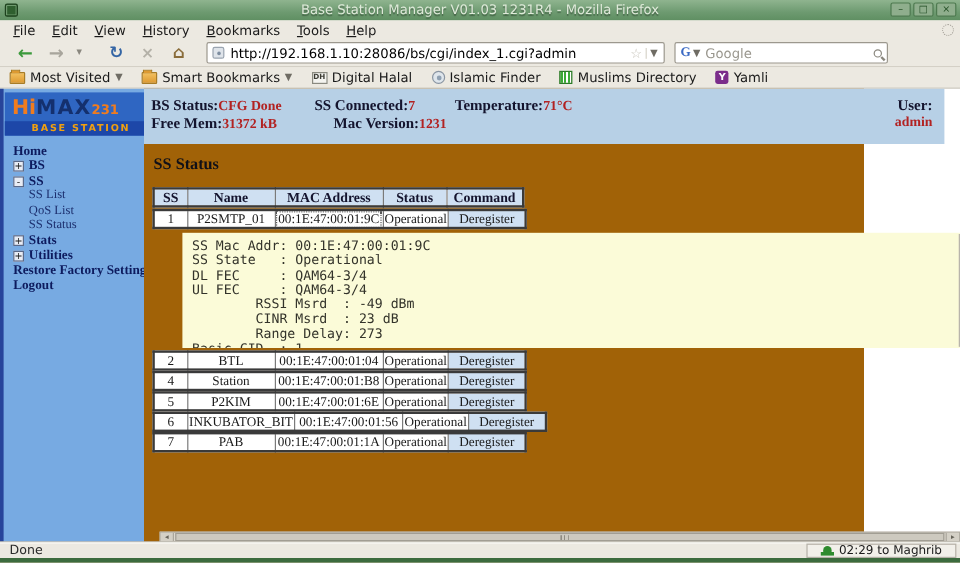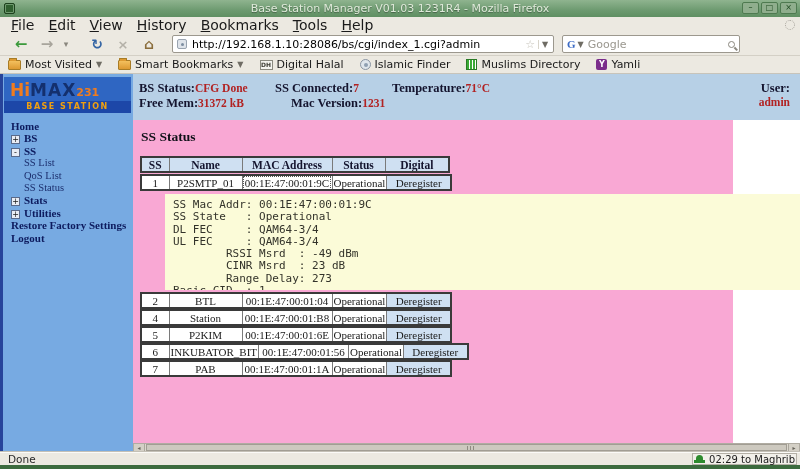--- a/index.html
+++ b/index.html
@@ -12,21 +12,21 @@
   .win-icon { width:11px; height:11px; margin-left:4px; border-radius:2px;
     background:#2f5f2f; border:1px solid #1e421e; box-shadow:inset 0 0 0 1px #6f9a6f; }
   .win-title { position:absolute; left:0; right:0; text-align:center; font-size:11px;
     color:#dfeada; text-shadow:0 1px 1px rgba(0,0,0,.35); white-space:nowrap; }
   .win-btns { position:absolute; right:3px; top:2px; display:flex; gap:2px; }
   .win-btn { width:17px; height:12px; border-radius:2px; background:#8fae8d;
     border:1px solid #4e7a50; color:#1e4a20; font-size:8px; line-height:10px; text-align:center; cursor:default; }
 
   .menubar { position:absolute; top:17px; left:0; width:800px; height:16px;
     background:#ece9e1; display:flex; align-items:center; padding-left:4px; }
-  .menu-item { display:inline-block; font-size:14px; color:#1a1a1a; padding:0 7px; }
+  .menu-item { display:inline-block; font-size:11px; color:#1a1a1a; padding:0 7px; }
   .menu-item::first-letter { text-decoration:underline; }
   .throbber { position:absolute; right:5px; width:10px; height:10px; border-radius:50%;
     border:1px dotted #a8a49c; }
 
   .navbar { position:absolute; top:33px; left:0; width:800px; height:23px;
     background:#ece9e1; border-bottom:1px solid #d4d0c6; display:flex; align-items:center; padding-left:8px; }
   .nav-btn { width:26px; text-align:center; font-weight:bold; }
   .back-glyph  { font-size:15px; color:#3c9a3c; }
   .fwd-glyph   { font-size:15px; color:#a8a59c; }
   .chev-glyph  { font-size:9px; color:#8a877e; width:12px; text-align:center; }
@@ -87,21 +87,21 @@
     letter-spacing:1.5px; text-align:center; padding:1px 0 2px; }
   .nav { margin-top:7px; font-family:"Liberation Serif",serif; }
   .nav-item { padding-left:8px; height:12.4px; line-height:12.4px; font-size:11px; font-weight:bold;
     color:#0d1b5e; white-space:nowrap; cursor:default; }
   .nav-item.sub { padding-left:21px; font-size:10.5px; font-weight:normal; color:#1c2f6e; }
   .expand-box { display:inline-block; width:9px; height:9px; background:#e8ecf4;
     border:1px solid #5a6a8a; font-size:8px; line-height:7px; text-align:center; color:#1a1a1a;
     margin-right:4px; vertical-align:0px; font-family:"DejaVu Sans",sans-serif; font-weight:normal; }
   .expand-box:empty { display:none; }
 
-  .main { position:absolute; left:133px; top:0; width:600px; height:378px; background:#f9a8d4;
+  .main { position:absolute; left:120px; top:0; width:600px; height:378px; background:#a16207;
     font-family:"Liberation Serif",serif; }
 
   .band { position:absolute; top:0; left:0; width:667px; height:46px; background:#b7d0e6; }
   .pair { position:absolute; white-space:nowrap; font-size:12.5px; }
   .pair .lbl { font-weight:bold; color:#14142e; }
   .pair .val { font-weight:bold; color:#b22222; font-size:11.5px; }
   .p11 { left:6px;  top:7px; }  .p12 { left:142px; top:7px; }  .p13 { left:259px; top:7px; }
   .p21 { left:6px;  top:22px; } .p22 { left:142px; top:22px;margin-left:16px; }
   .user-lbl { position:absolute; right:10px; top:7px;  font-size:12.5px; font-weight:bold; color:#14142e; }
   .user-val { position:absolute; right:10px; top:22px; font-size:11.5px; font-weight:bold; color:#b22222; }
@@ -139,21 +139,21 @@
   .h-arrow.right { right:0; border-left:1px solid #aaa69c; }
   .h-thumb { position:absolute; left:12px; right:12px; top:0; height:7px; background:#cdc9bf;
     border:1px solid #a19d93; }
   .h-grip { position:absolute; left:50%; top:1px; width:7px; height:4px;
     background:repeating-linear-gradient(90deg,#8f8b81 0 1px,transparent 1px 3px); }
 
   .statusbar { position:absolute; top:452px; left:0; width:800px; height:13px; background:#ece9e1;
     border-top:1px solid #fbfaf7; box-shadow:0 -1px 0 #c4c0b6; display:flex; align-items:center; }
   .status-text { font-size:10.5px; color:#2a2a2a; margin-left:8px; flex:1; }
   .prayer-panel { display:flex; align-items:center; gap:4px; border:1px solid #b4b0a6;
-    background:#f2f0ea; height:12px; padding:0 1px; margin-right:3px; }
+    background:#f2f0ea; height:12px; padding:0 11px; margin-right:3px; }
   .mosque-icon { width:11px; height:8px; position:relative; flex:none; }
   .mosque-icon::before { content:""; position:absolute; left:2px; top:0; width:7px; height:5px;
     background:#2e8b2e; border-radius:4px 4px 0 0; }
   .mosque-icon::after { content:""; position:absolute; left:0; bottom:0; width:11px; height:3px;
     background:#2e8b2e; }
   .prayer-text { font-size:10px; color:#1a1a1a; white-space:nowrap; }
   .bottom-strip { position:absolute; top:465px; left:0; width:800px; height:4px; background:#3c6b3e; }
 </style>
 </head>
 <body>
@@ -272,21 +272,21 @@
           <col class="c-mac">
           <col class="c-status">
           <col class="c-cmd">
         </colgroup>
       <tbody>
           <tr>
         <th>SS</th>
         <th>Name</th>
         <th>MAC Address</th>
         <th>Status</th>
-        <th>Digital</th>
+        <th>Command</th>
       </tr>
     </tbody>
       </table>
 
     <table class="ss t-r1">
       <colgroup>
           <col class="c-ss">
           <col class="c-name">
           <col class="c-mac">
           <col class="c-status">

